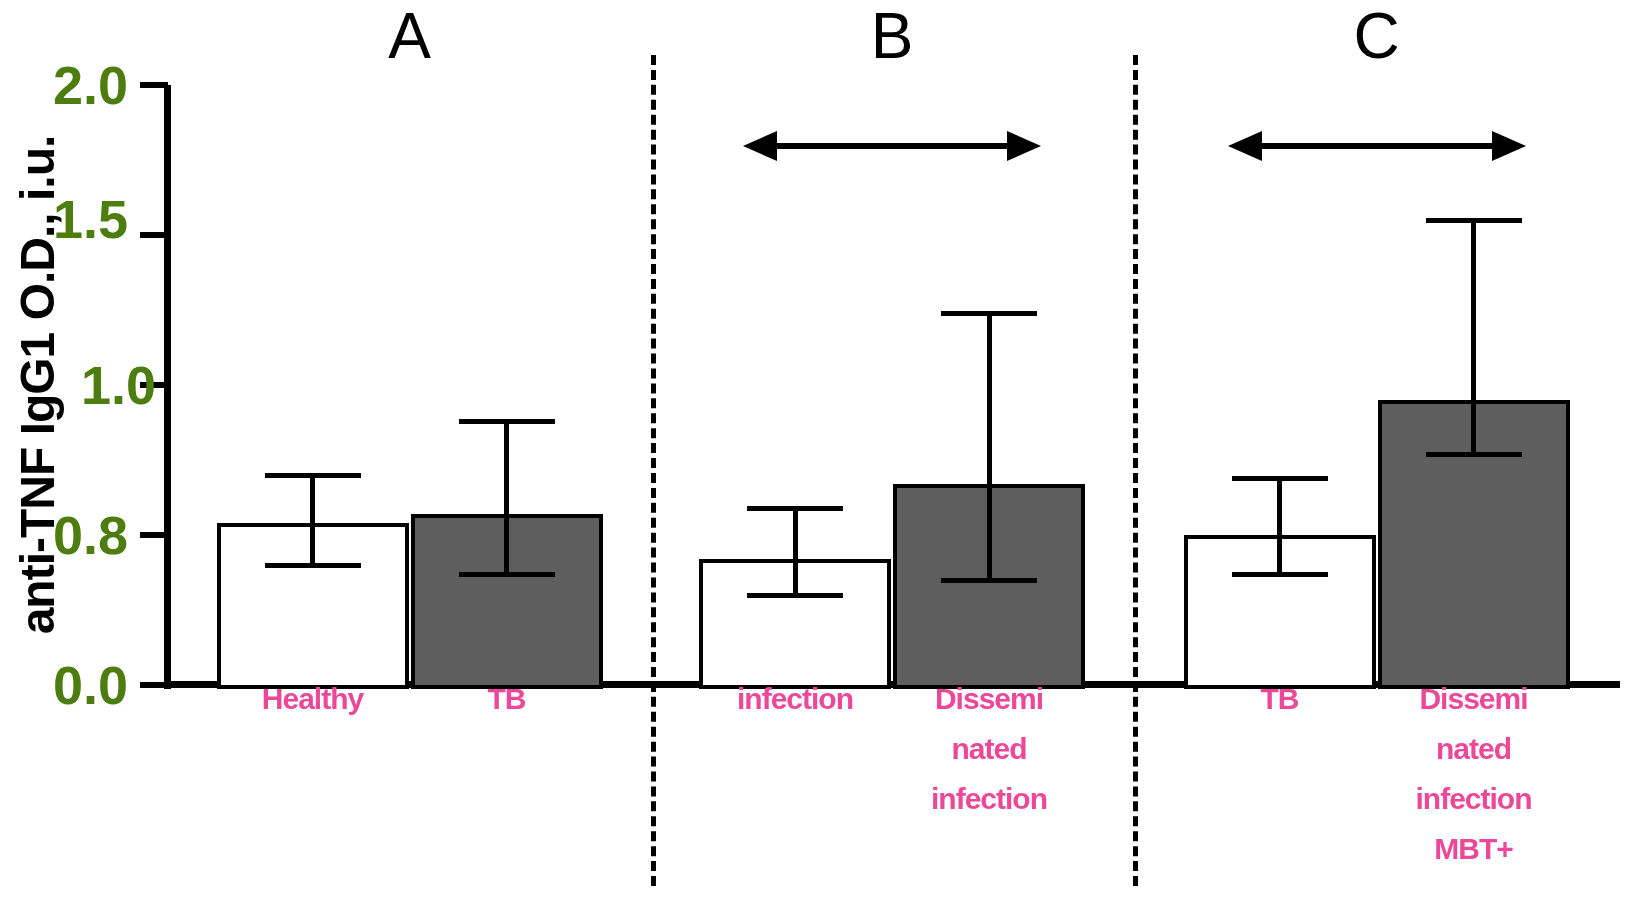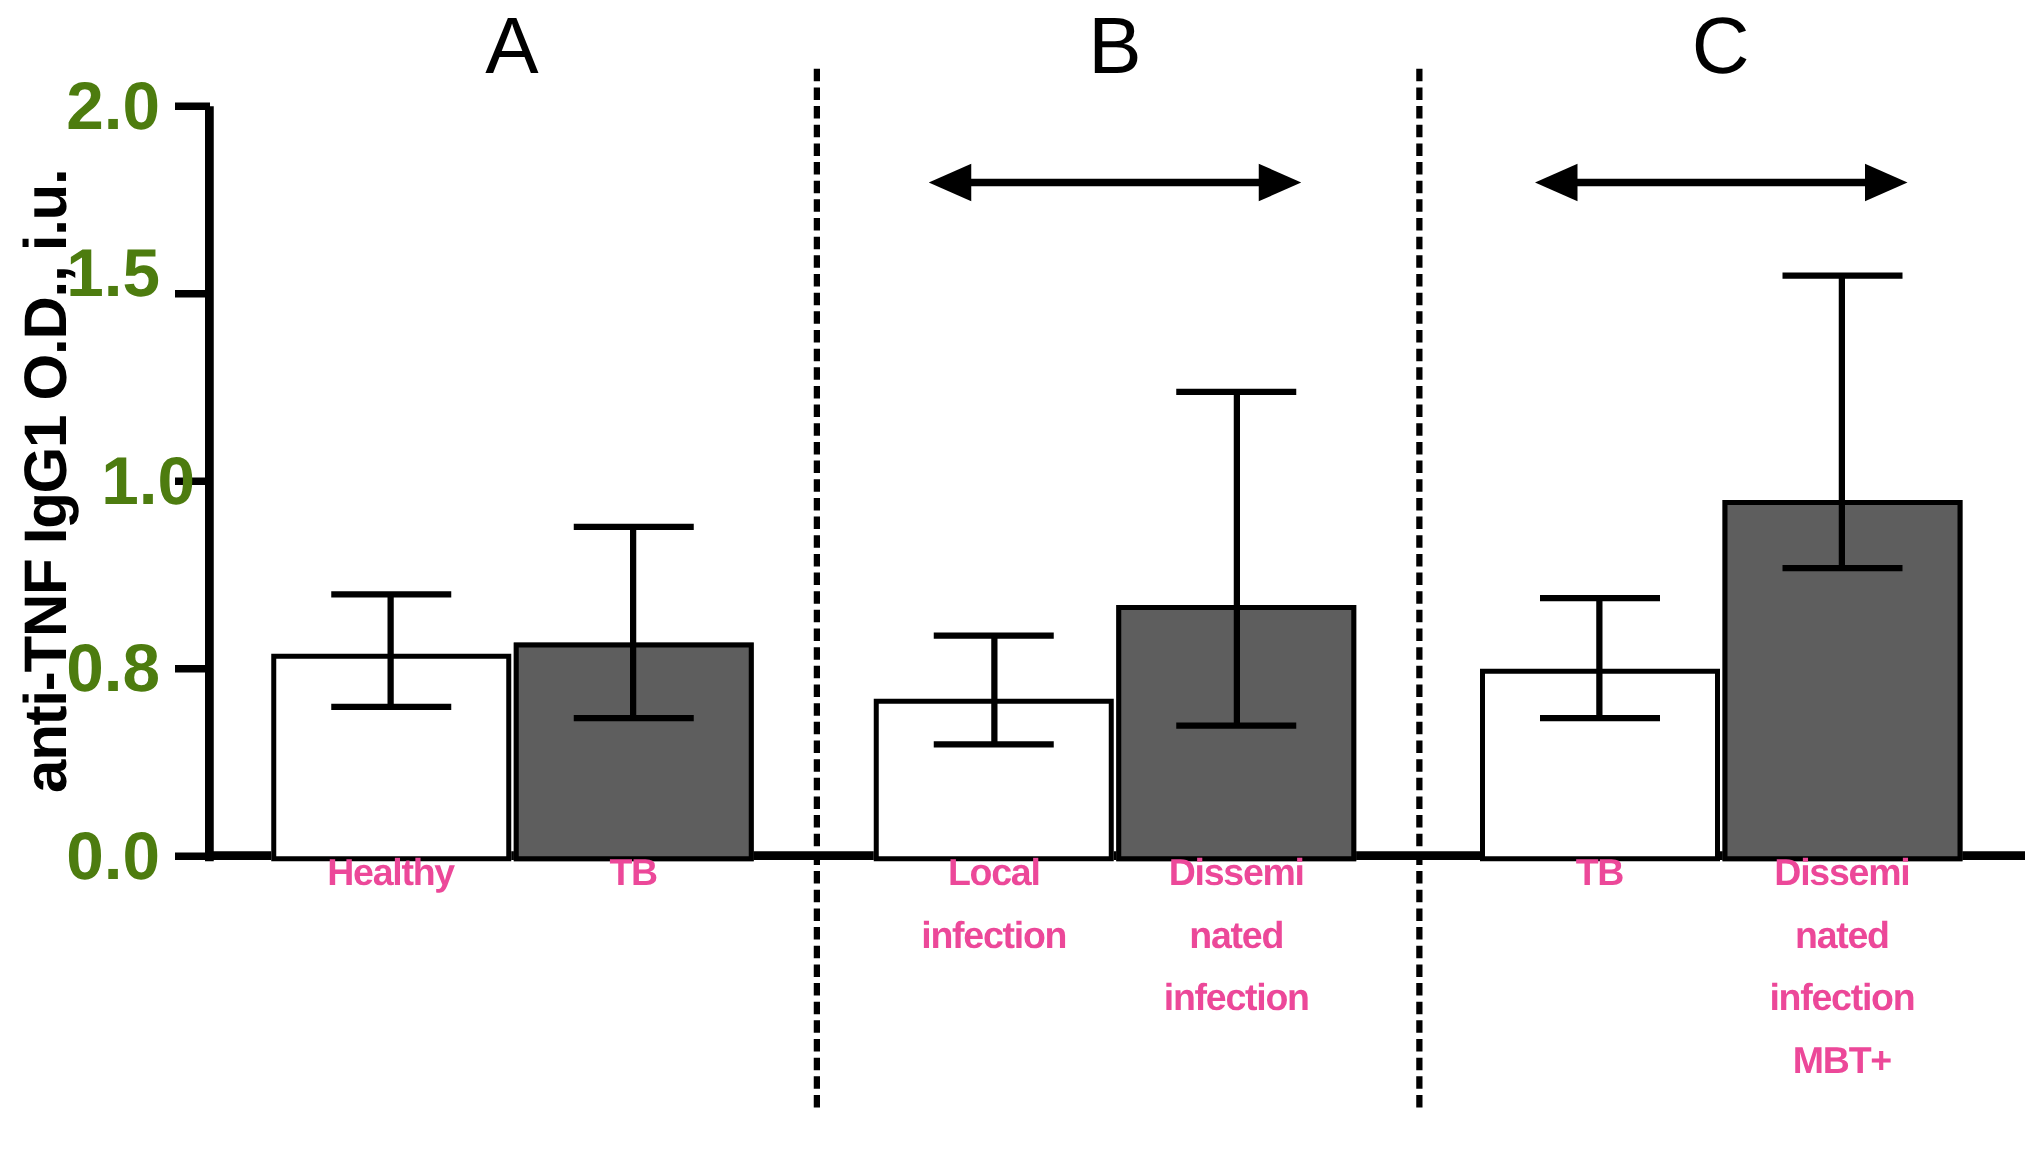--- a/index.html
+++ b/index.html
@@ -139,21 +139,20 @@
       <div class="err-cap" style="left: 458.5px; top: 572px; width: 96px; height: 5px;"></div>
       <div class="cat-label" style="left: 326.5px;">
         <span class="cat-line">TB</span>
       </div>
       <div class="panel-letter" style="left: 772px;">B</div>
       <div class="bar" style="left: 699px; top: 559px; width: 192px; height: 130px; background: rgb(255, 255, 255);"></div>
       <div class="err-line" style="left: 792.5px; top: 508px; width: 5px; height: 87px;"></div>
       <div class="err-cap" style="left: 747px; top: 506px; width: 96px; height: 5px;"></div>
       <div class="err-cap" style="left: 747px; top: 593px; width: 96px; height: 5px;"></div>
       <div class="cat-label" style="left: 615px;">
-        <span class="cat-line">Local</span>
         <span class="cat-line">infection</span>
       </div>
       <div class="bar" style="left: 893px; top: 484px; width: 192px; height: 205px; background: rgb(94, 94, 94);"></div>
       <div class="err-line" style="left: 986.5px; top: 313px; width: 5px; height: 267px;"></div>
       <div class="err-cap" style="left: 941px; top: 311px; width: 96px; height: 5px;"></div>
       <div class="err-cap" style="left: 941px; top: 578px; width: 96px; height: 5px;"></div>
       <div class="cat-label" style="left: 809px;">
         <span class="cat-line">Dissemi</span>
         <span class="cat-line">nated</span>
         <span class="cat-line">infection</span>

